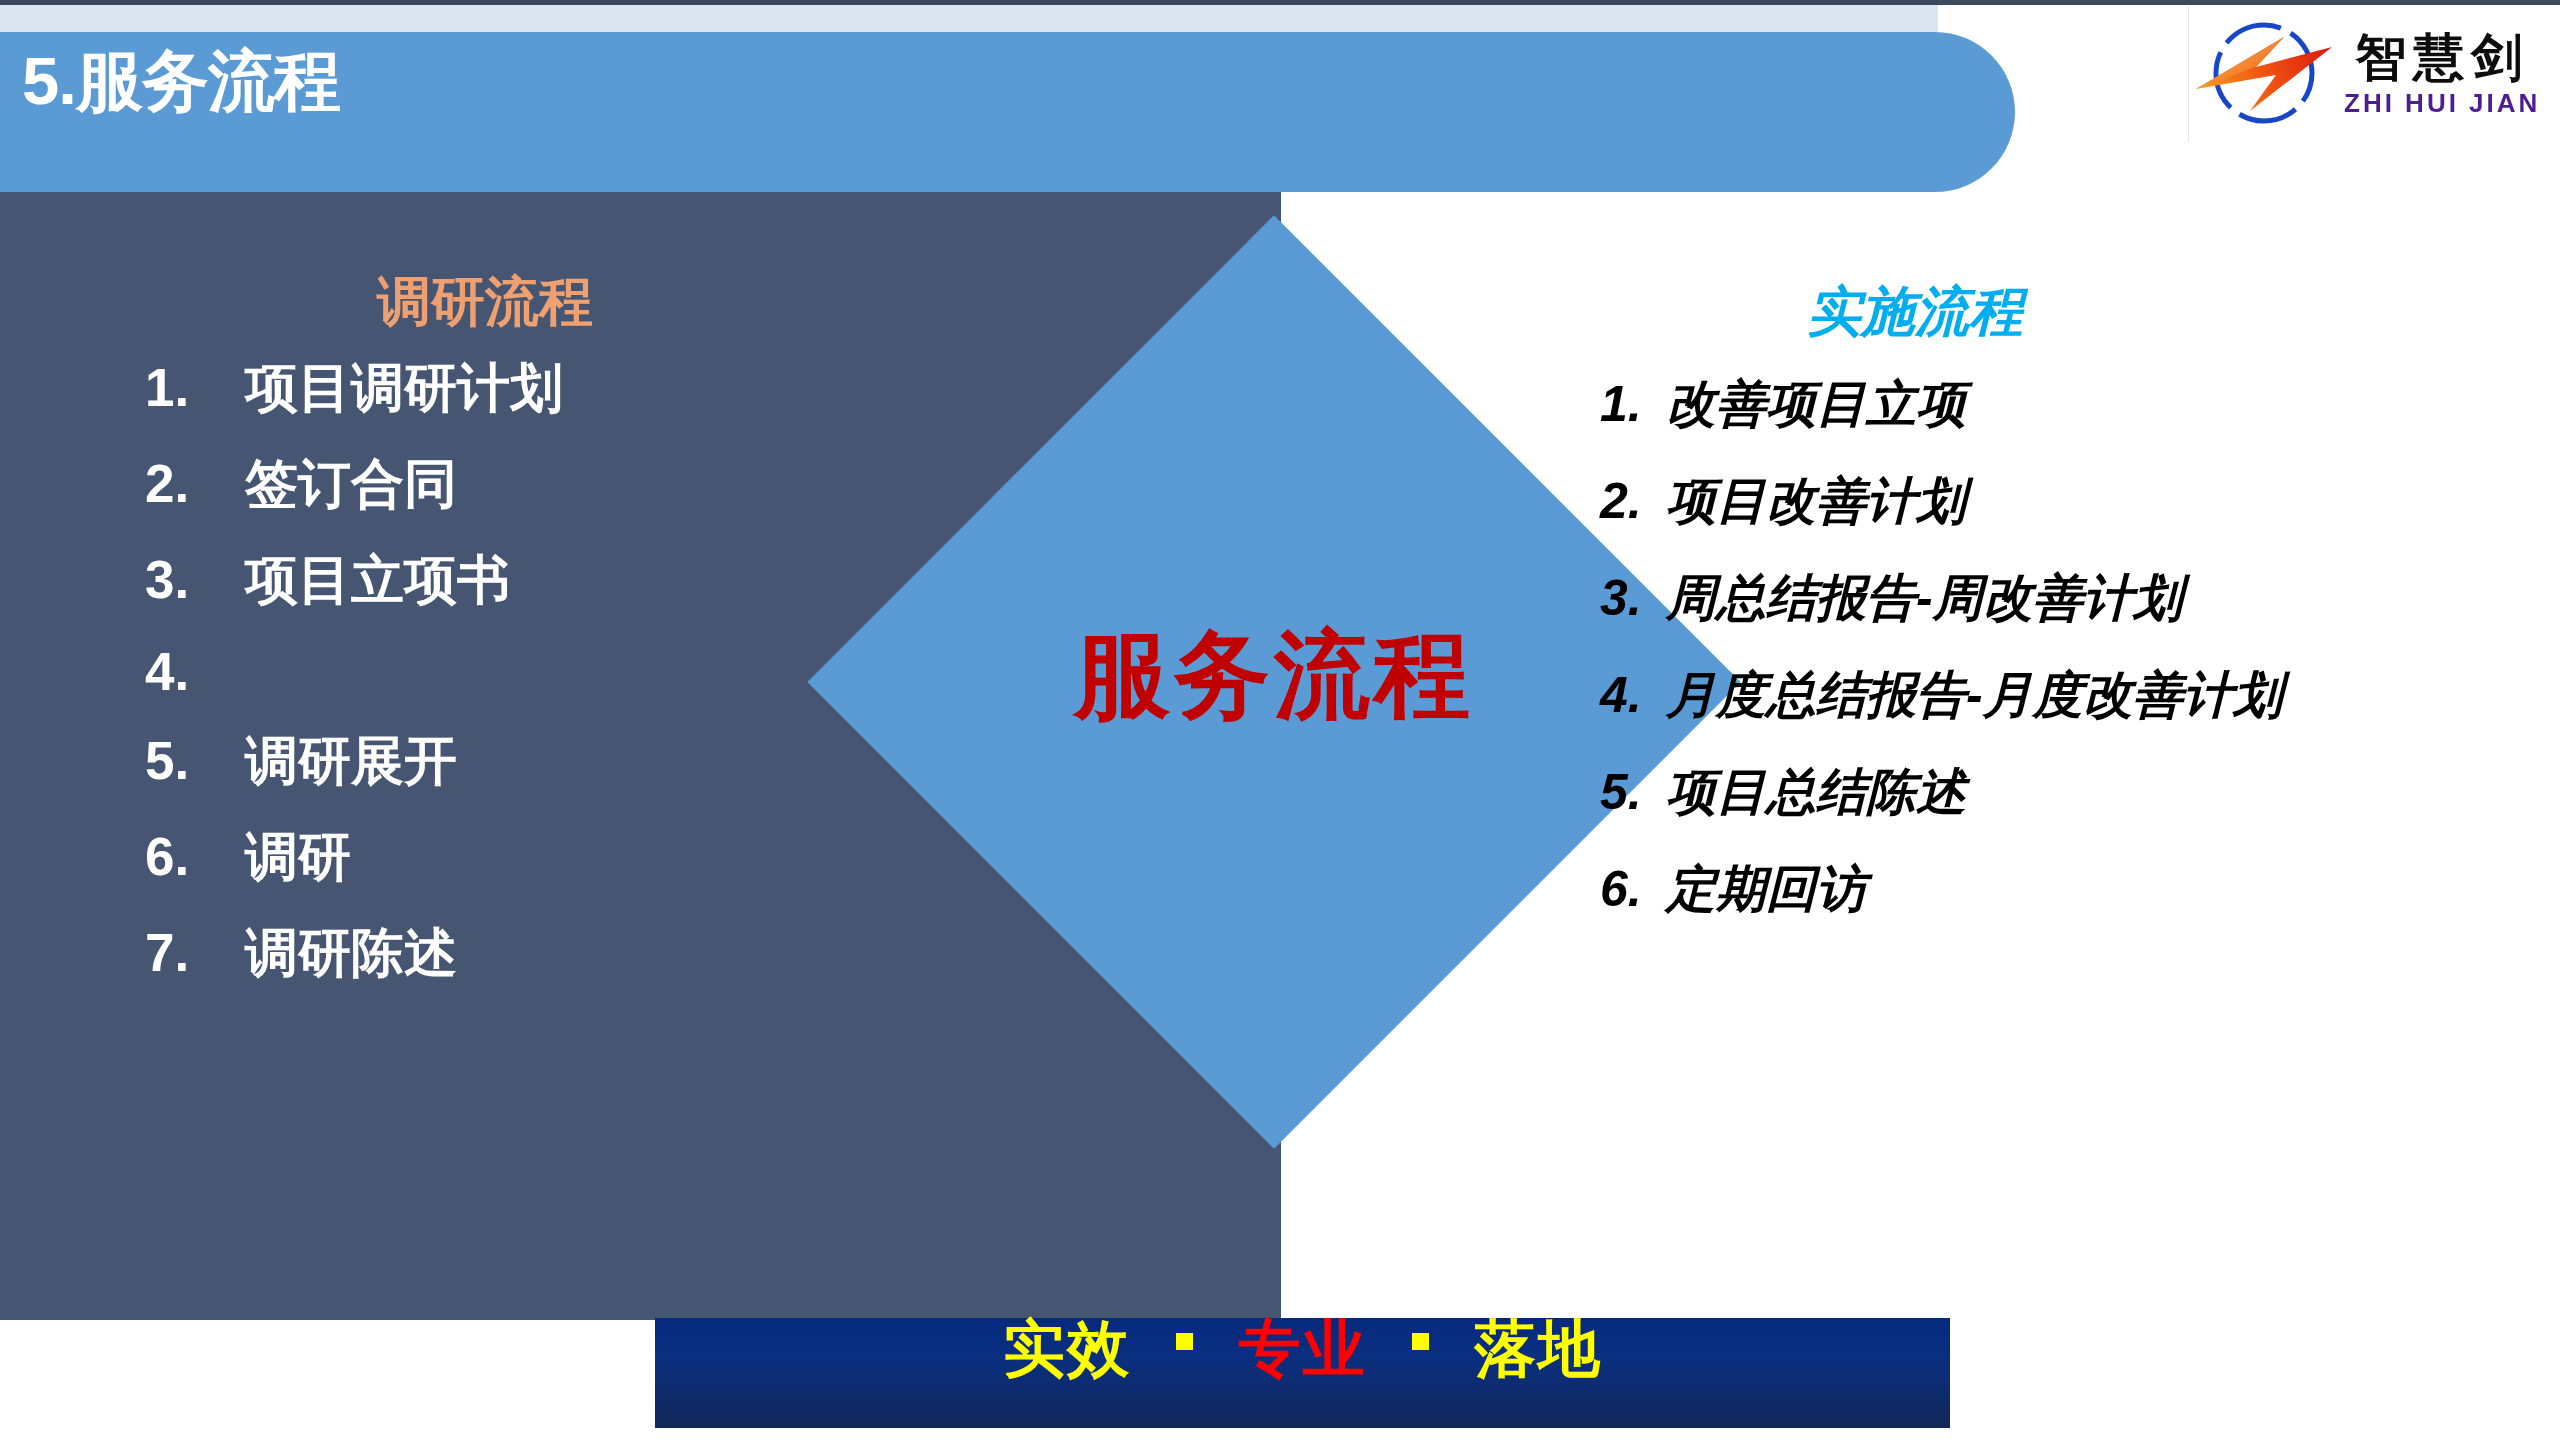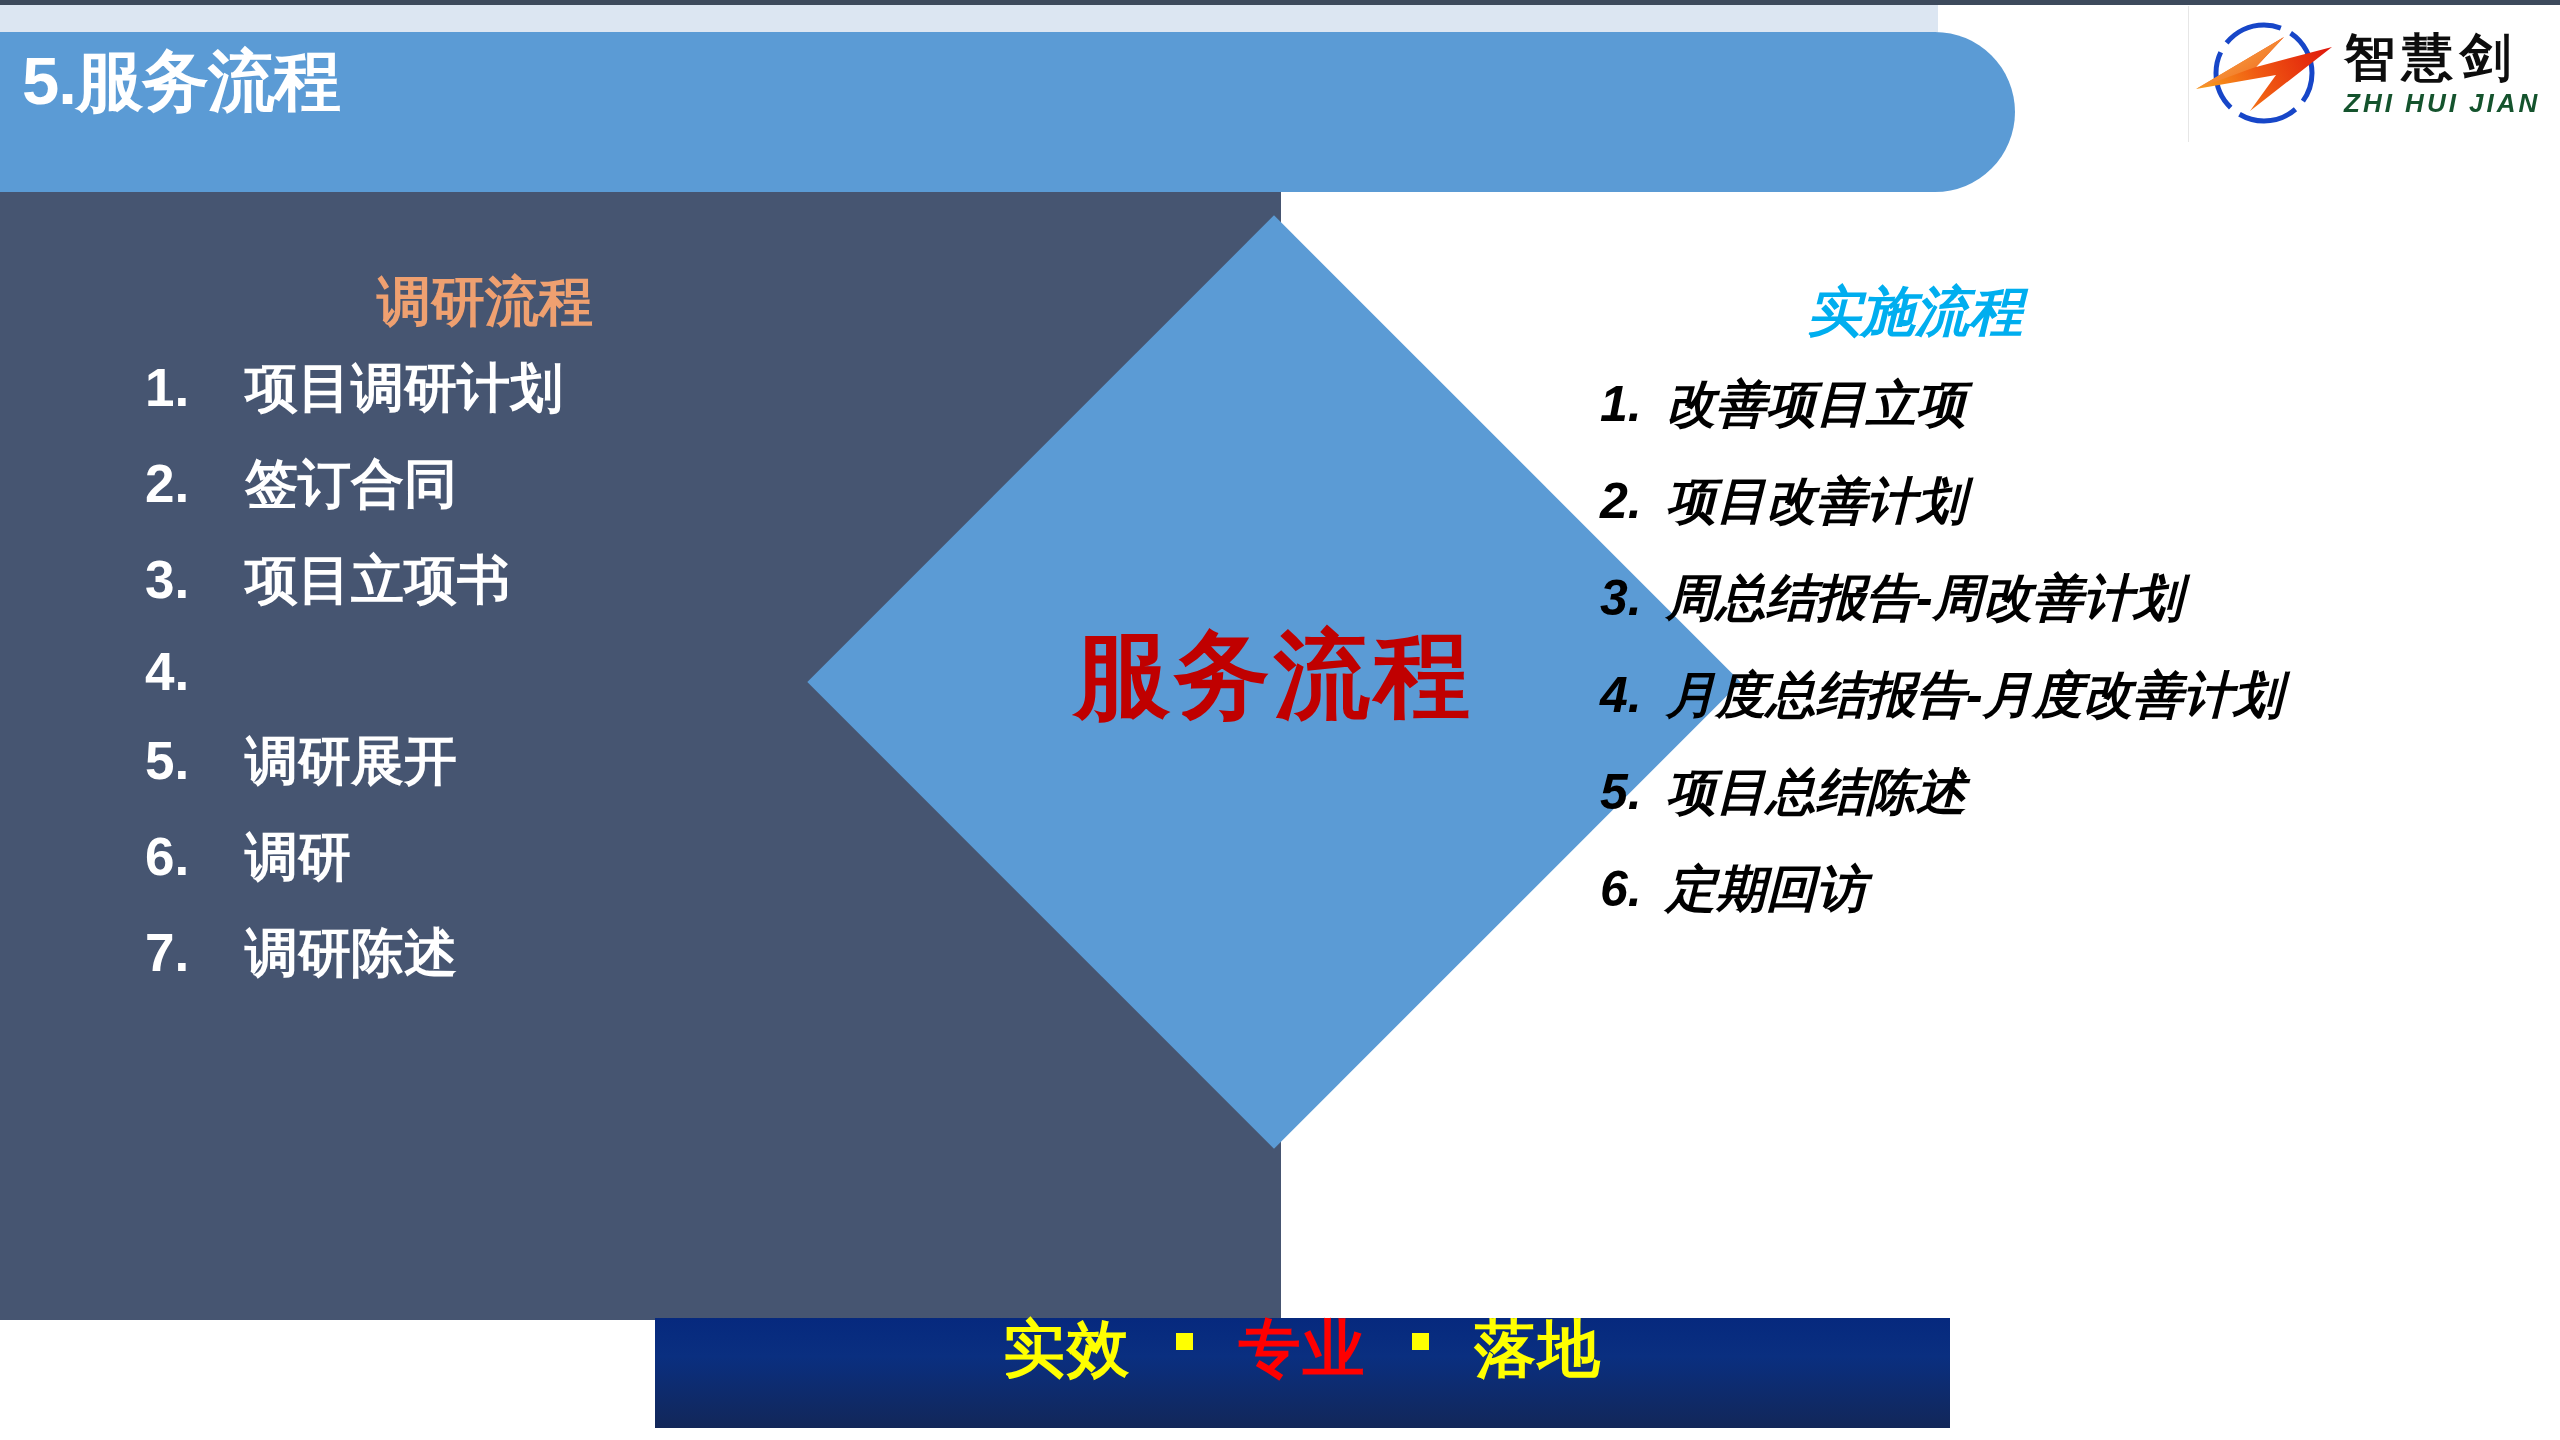--- a/index.html
+++ b/index.html
@@ -66,37 +66,37 @@
     position: relative;
     width: 152px; height: 134px;
     flex: 0 0 auto;
   }
   .logo-words {
     margin-left: 4px;
     display: flex;
     flex-direction: column;
     justify-content: center;
     line-height: 1;
+    text-align: center;
   }
   .logo-cn {
     font-family: "Liberation Serif", "DejaVu Serif", serif;
     font-size: 51px;
     font-weight: bold;
     color: #0d0d0d;
     letter-spacing: 7px;
     white-space: nowrap;
   }
   .logo-en {
     margin-top: 6px;
     font-size: 26px;
     font-weight: bold;
-    color: #14532d;
+    color: #4c1d95;
     letter-spacing: 3px;
     white-space: nowrap;
-    font-style: italic;
   }
 
   
   .dark-panel {
     position: absolute;
     left: 0; top: 192px;
     width: 1281px; height: 1128px;
     background: #465571;
   }
 

